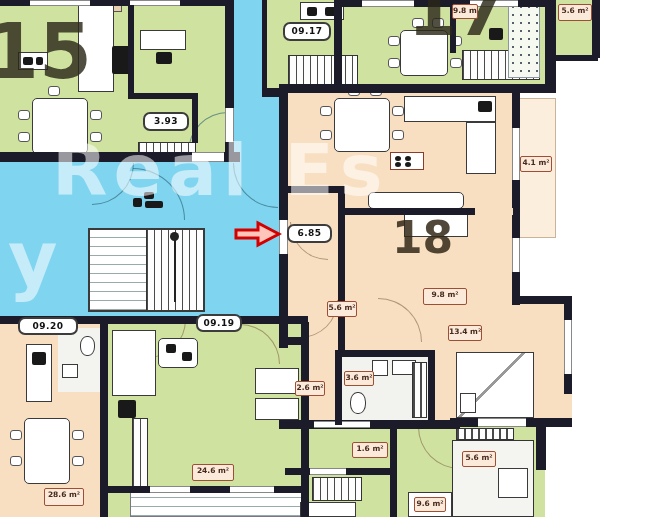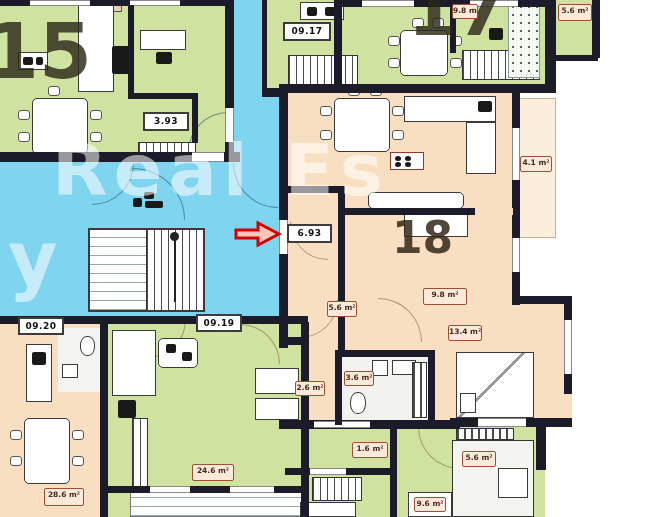--- a/index.html
+++ b/index.html
@@ -13,21 +13,21 @@
   .wall{background:#1b1b29;}
   .win{background:#fff;border-top:1px solid #888;border-bottom:1px solid #888;}
   .winv{background:#fff;border-left:1px solid #888;border-right:1px solid #888;}
   .furn{background:#fff;border:1.5px solid #3a3a3a;}
   .soft{border-radius:5px;}
   .chair{background:#fff;border:1px solid #555;border-radius:3px;width:12px;height:10px;}
   .blob{background:#191919;border-radius:2px;}
   .vstripes{background:repeating-linear-gradient(90deg,#4a4a4a 0 1.5px,#fdfdfd 1.5px 7px);border:1.5px solid #333;}
   .hlines{background:repeating-linear-gradient(0deg,#9aa 0 1px,#fff 1px 9px);}
   .dots{background-color:#f6f9ef;background-image:radial-gradient(#55606b 1.1px,transparent 1.2px);background-size:8px 8px;border:1px solid #8a97a0;}
-  .lbl{background:#fff;border:2px solid #3c3c3c;border-radius:0;color:#111;
+  .lbl{background:#fff;border:2px solid #3c3c3c;border-radius:7px;color:#111;
        font-size:9px;font-weight:bold;line-height:14px;text-align:center;letter-spacing:.5px;}
   .area{background:#fbeada;border:1px solid #9e4f33;border-radius:2px;color:#46291c;
         font-size:7.5px;font-weight:bold;line-height:12px;text-align:center;white-space:nowrap;overflow:hidden;}
   .big{font-weight:bold;color:rgba(43,40,25,.82);line-height:1;}
   .arc{border:1.5px solid rgba(35,90,110,.6);}
   .arcO{border-color:rgba(120,90,60,.55);}
   .q-bl{border-top:none;border-right:none;border-radius:0 0 0 100%;}
   .q-br{border-top:none;border-left:none;border-radius:0 0 100% 0;}
   .q-tr{border-bottom:none;border-left:none;border-radius:0 100% 0 0;}
   .q-tl{border-bottom:none;border-right:none;border-radius:100% 0 0 0;}
@@ -218,23 +218,23 @@
   <div class="a wall" style="left:390px;top:425px;width:7px;height:92px"></div>
   <div class="a wall" style="left:285px;top:468px;width:110px;height:7px"></div>
   <div class="a win" style="left:310px;top:468px;width:36px;height:7px"></div>
 
   <div class="a big" style="left:-14px;top:14px;font-size:76px">15</div>
   <div class="a big" style="left:408px;top:-24px;font-size:70px">17</div>
   <div class="a big" style="left:392px;top:216px;font-size:44px;color:rgba(52,40,24,.85)">18</div>
 
   <div class="a lbl" style="left:283px;top:22px;width:48px;height:19px">09.17</div>
   <div class="a lbl" style="left:143px;top:112px;width:46px;height:19px">3.93</div>
-  <div class="a lbl" style="left:287px;top:224px;width:45px;height:19px">6.93</div>
+  <div class="a lbl" style="left:287px;top:224px;width:45px;height:19px">6.85</div>
   <div class="a lbl" style="left:196px;top:314px;width:46px;height:18px">09.19</div>
-  <div class="a lbl" style="left:18px;top:317px;width:46px;height:18px">09.20</div>
+  <div class="a lbl" style="left:18px;top:317px;width:60px;height:18px">09.20</div>
 
   <div class="a area" style="left:452px;top:4px;width:26px;height:15px">9.8 m²</div>
   <div class="a area" style="left:558px;top:4px;width:34px;height:17px">5.6 m²</div>
   <div class="a area" style="left:423px;top:288px;width:44px;height:17px">9.8 m²</div>
   <div class="a area" style="left:327px;top:301px;width:30px;height:16px">5.6 m²</div>
   <div class="a area" style="left:448px;top:325px;width:34px;height:16px">13.4 m²</div>
   <div class="a area" style="left:295px;top:381px;width:30px;height:15px">2.6 m²</div>
   <div class="a area" style="left:344px;top:371px;width:30px;height:15px">3.6 m²</div>
   <div class="a area" style="left:520px;top:156px;width:32px;height:16px">4.1 m²</div>
   <div class="a area" style="left:192px;top:464px;width:42px;height:17px">24.6 m²</div>

